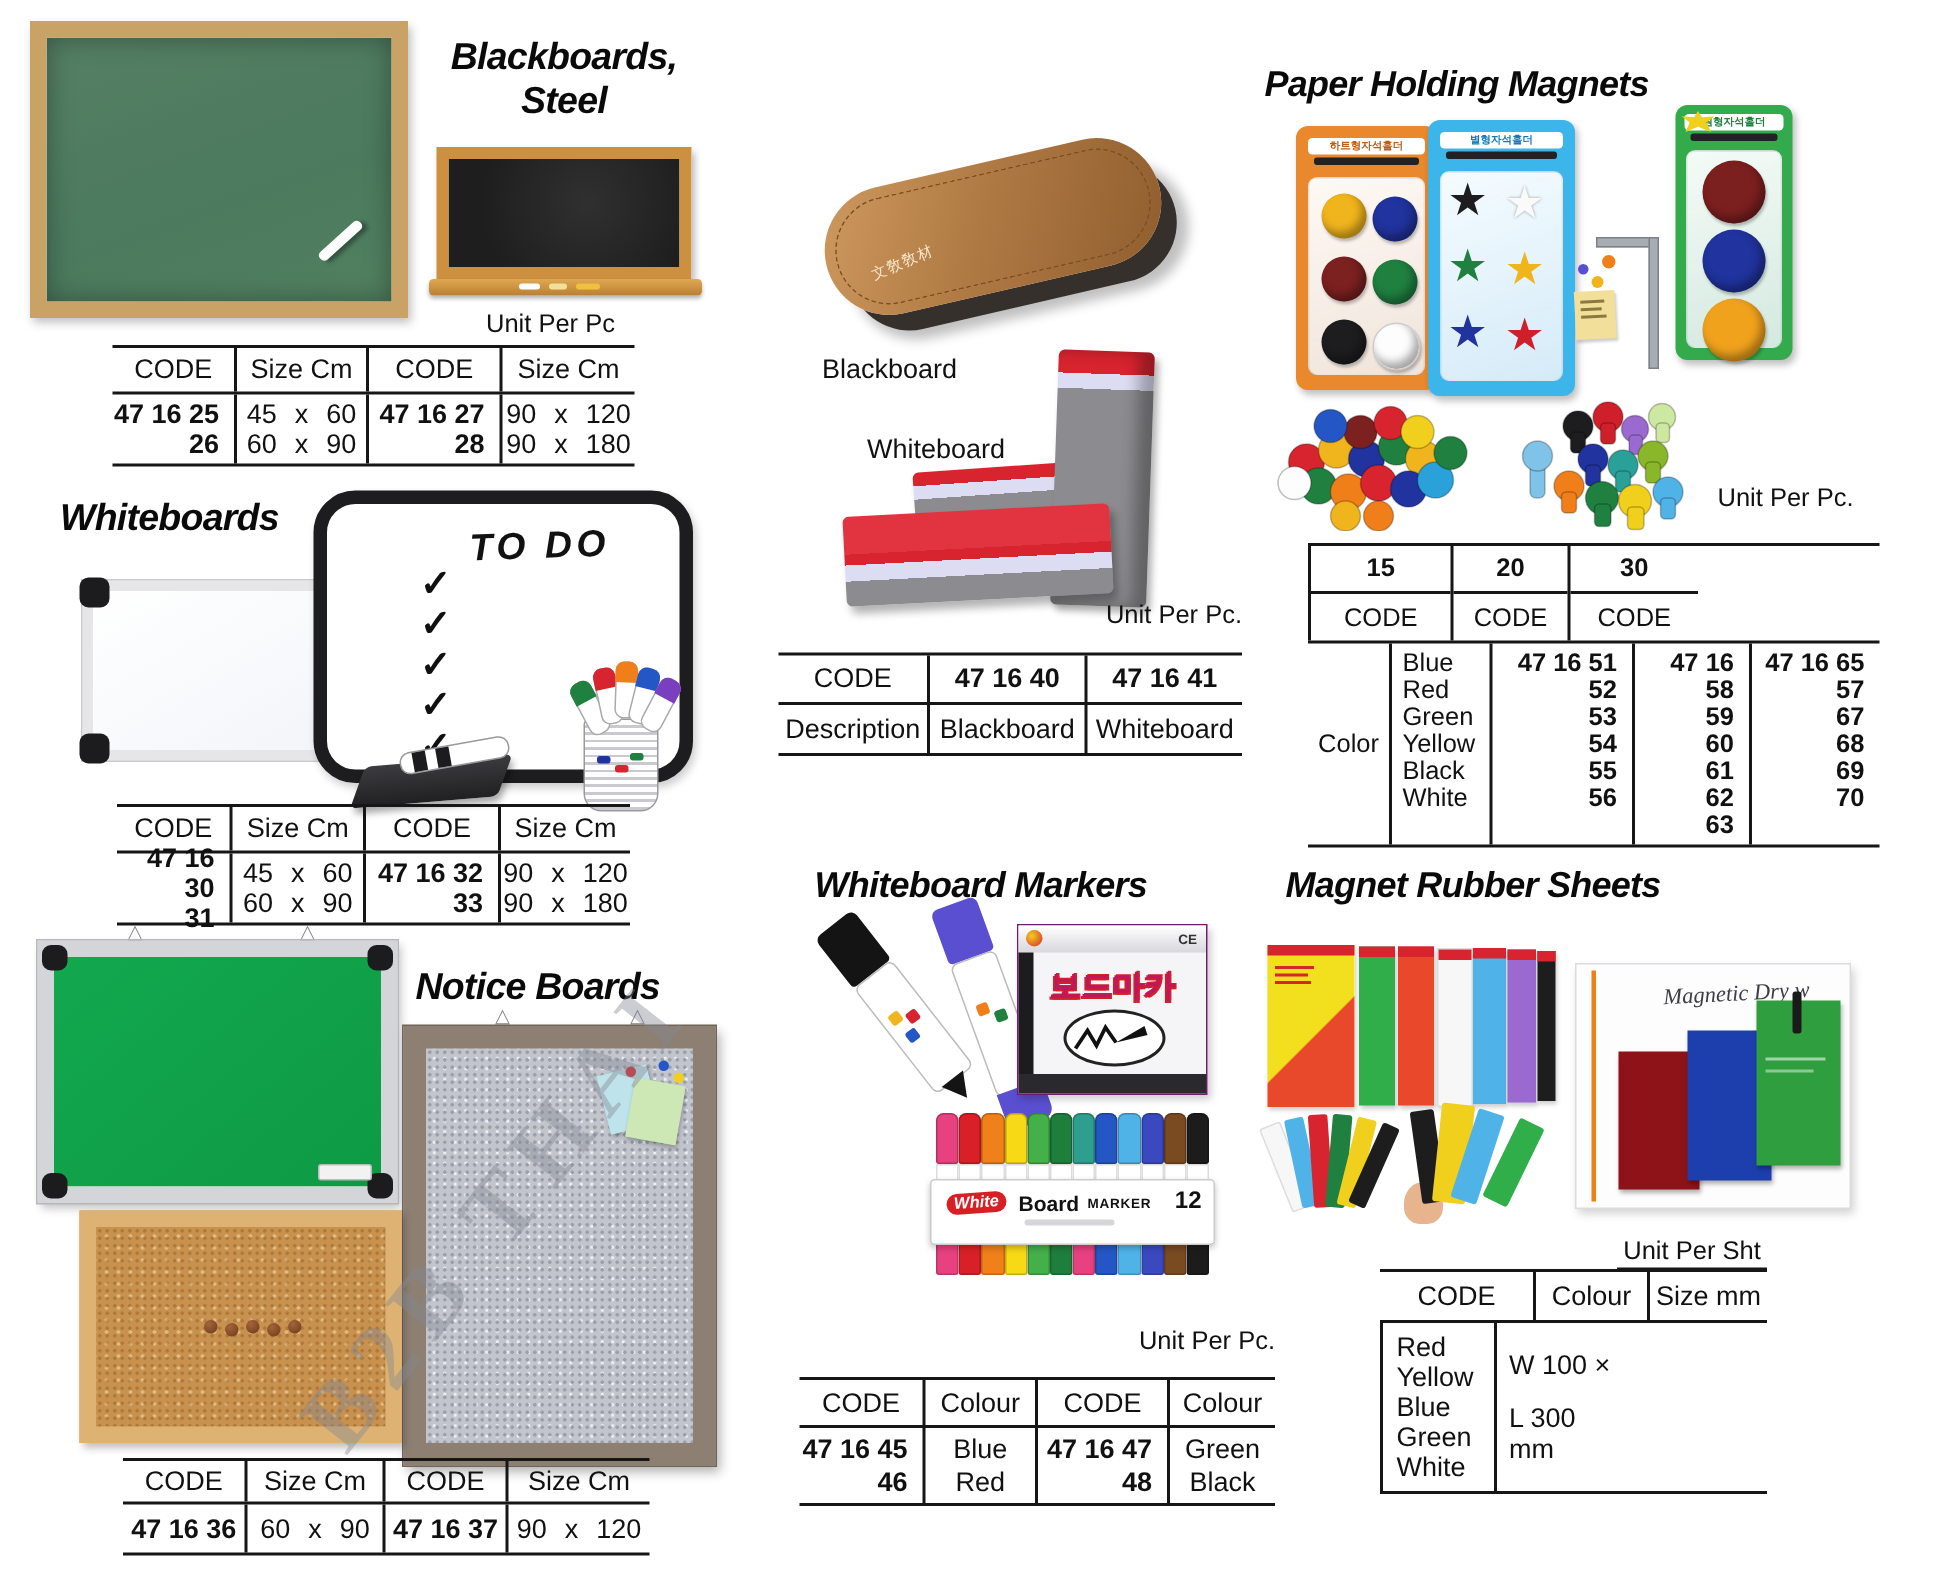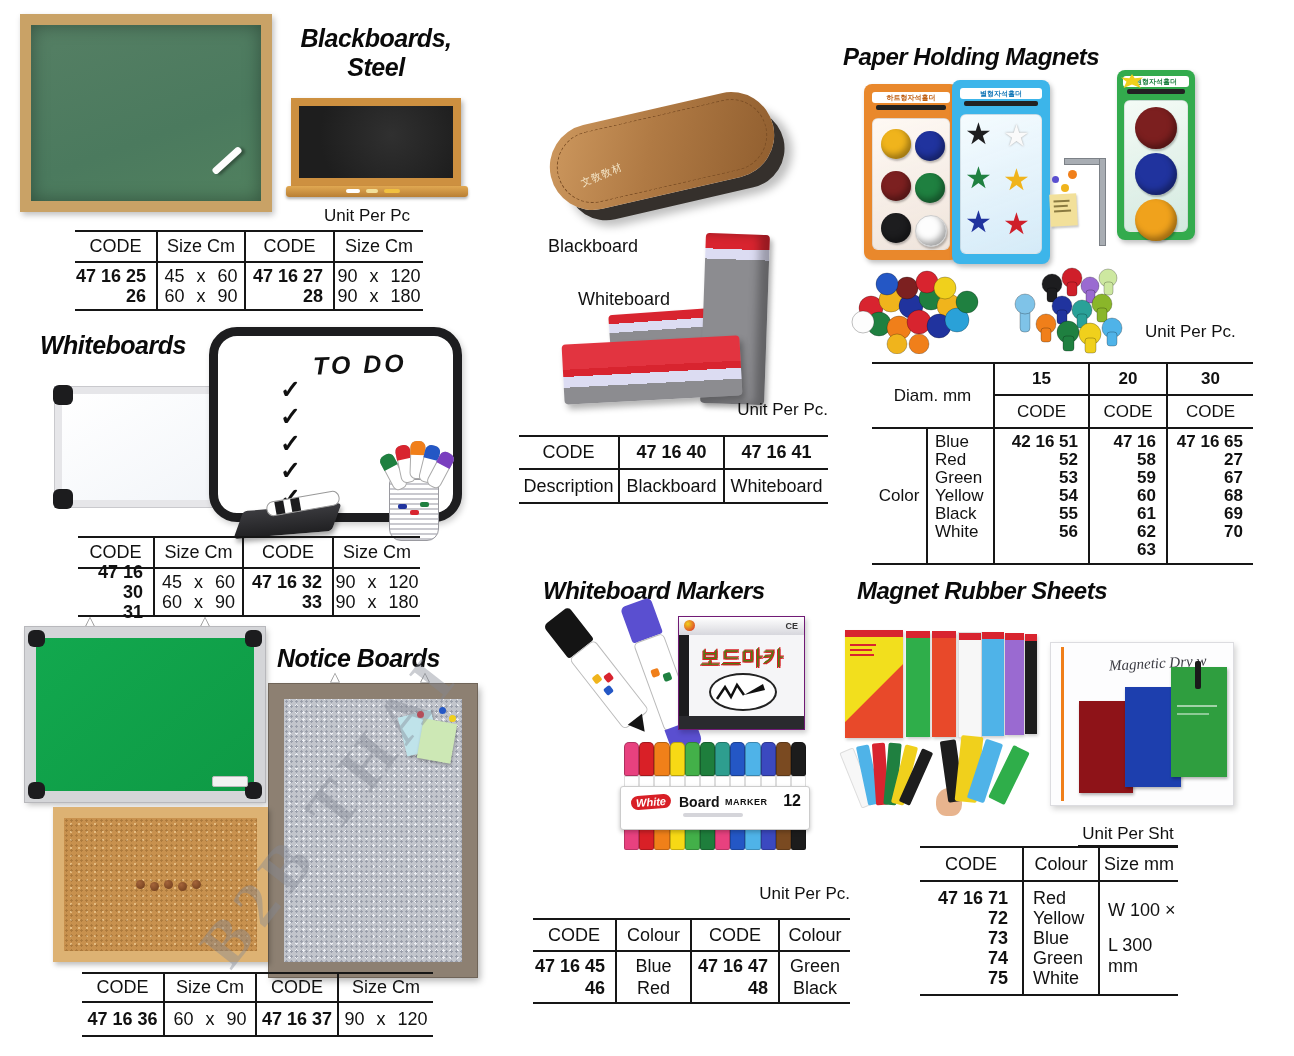--- a/index.html
+++ b/index.html
@@ -70,21 +70,21 @@
                 background:linear-gradient(115deg,#cf9a60,#b07a44 45%,#8f5d2e);
                 box-shadow:10px 16px 0 -3px #35302c, 14px 20px 8px rgba(0,0,0,.25);position:relative;}
   .eraser-brown .stitch{position:absolute;inset:7px;border:1px dashed #7c4f26;border-radius:38px;}
   .ebtxt{position:absolute;color:#f4e6c8;font-size:10px;transform:rotate(-10deg);letter-spacing:1px;}
   .we{position:absolute;border-radius:4px;}
   
   .marker-body{position:absolute;width:30px;border-radius:5px;background:#fff;border:1px solid #bbb;}
   .marker-cap{position:absolute;width:32px;border-radius:5px 5px 3px 3px;}
   .mk-box{background:#f5f5f7;border:1px solid #701a75;box-shadow:2px 3px 5px rgba(0,0,0,.2);}
   .mk-box .topband{background:linear-gradient(#ffffff,#d7d7dd);}
-  .kor{font-weight:normal;color:#4d7c0f;text-shadow:1px 1px 0 #d81f26,-1px 1px 0 #d81f26,1px -1px 0 #d81f26;}
+  .kor{font-weight:bold;color:#be185d;text-shadow:1px 1px 0 #d81f26,-1px 1px 0 #d81f26,1px -1px 0 #d81f26;}
   .squig-oval{border:2px solid #222;border-radius:50%;background:#fff;}
   .pk-seg{flex:1;display:flex;flex-direction:column;}
   .pk-cap{height:34px;border-radius:5px 5px 2px 2px;border:1px solid rgba(0,0,0,.25);box-sizing:border-box;}
   .pk-mid{height:28px;background:#fff;border:1px solid #ddd;box-sizing:border-box;}
   .pk-bot{height:46px;border-radius:2px;border:1px solid rgba(0,0,0,.2);box-sizing:border-box;}
   .pk-label{position:absolute;left:-4px;right:-4px;top:50px;height:42px;background:#fff;border:1px solid #ccc;
             border-radius:3px;box-shadow:0 2px 4px rgba(0,0,0,.25);}
   .white-blob{position:absolute;background:#d81f26;color:#fff;font-style:italic;font-weight:bold;font-size:11px;
               padding:1px 5px;border-radius:8px;transform:rotate(-4deg);}
   
@@ -529,21 +529,20 @@
           <rect x="95" y="76" width="11" height="15" rx="3" fill="#f0d01c"></rect>
         <circle cx="122" cy="66" r="10" fill="#4fb3e8"></circle>
           <rect x="117" y="70" width="10" height="14" rx="3" fill="#4fb3e8"></rect>
       </g>
     </svg>
   </div>
   <div class="abs unit" style="left:1145px;top:322px;width:115px;">Unit Per Pc.</div>
 
   <div class="abs" style="left:872px;top:362px;width:381px;border-top:2px solid #161616;border-bottom:2px solid #161616;font-size:17px;box-sizing:content-box;">
     <div style="display:flex;">
-      <div class="t6cell" style="width:121px;height:63px;display:flex;align-items:center;justify-content:center;">Diam. mm</div>
       <div class="t6cell" style="width:95px;border-left:2px solid #161616;">
         <div class="bold" style="height:30px;line-height:30px;text-align:center;border-bottom:2px solid #161616;">15</div>
         <div style="height:31px;line-height:31px;text-align:center;">CODE</div>
       </div>
       <div class="t6cell" style="width:78px;border-left:2px solid #161616;">
         <div class="bold" style="height:30px;line-height:30px;text-align:center;border-bottom:2px solid #161616;">20</div>
         <div style="height:31px;line-height:31px;text-align:center;">CODE</div>
       </div>
       <div class="t6cell" style="width:87px;border-left:2px solid #161616;">
         <div class="bold" style="height:30px;line-height:30px;text-align:center;border-bottom:2px solid #161616;">30</div>
@@ -554,38 +553,38 @@
       <div class="t6cell" style="width:54px;display:flex;align-items:center;justify-content:center;">Color</div>
       <div class="t6cell" style="width:67px;border-left:2px solid #161616;padding:4px 0 4px 7px;line-height:18px;">
         <div>Blue</div>
           <div>Red</div>
         <div>Green</div>
           <div>Yellow</div>
         <div>Black</div>
           <div>White</div>
       </div>
       <div class="t6cell bold" style="width:95px;border-left:2px solid #161616;padding:4px 10px 4px 0;line-height:18px;text-align:right;">
-        <div>42 16 51</div>
+        <div>47 16 51</div>
           <div>52</div>
         <div>53</div>
           <div>54</div>
         <div>55</div>
           <div>56</div>
       </div>
       <div class="t6cell bold" style="width:78px;border-left:2px solid #161616;padding:4px 10px 4px 0;line-height:18px;text-align:right;">
         <div>47 16 58</div>
           <div>59</div>
         <div>60</div>
           <div>61</div>
         <div>62</div>
           <div>63</div>
       </div>
       <div class="t6cell bold" style="width:87px;border-left:2px solid #161616;padding:4px 10px 4px 0;line-height:18px;text-align:right;">
         <div>47 16 65</div>
-          <div>27</div>
+          <div>57</div>
         <div>67</div>
           <div>68</div>
         <div>69</div>
           <div>70</div>
       </div>
     </div>
   </div>
 
   <div class="abs sec-title" style="left:857px;top:576px;font-size:24px;">Magnet Rubber Sheets</div>
   <div class="abs" style="left:845px;top:626px;width:192px;height:118px;">
@@ -640,27 +639,20 @@
   </div>
   <div class="abs unit" style="left:1078px;top:824px;width:100px;text-align:center;border-bottom:2px solid #161616;padding-bottom:1px;">Unit Per Sht</div>
 
   <div class="abs" style="left:920px;top:846px;width:258px;border-top:2px solid #161616;border-bottom:2px solid #161616;font-size:18px;">
     <div style="display:flex;border-bottom:2px solid #161616;">
       <div style="width:102px;height:32px;line-height:32px;text-align:center;box-sizing:border-box;">CODE</div>
       <div style="width:76px;height:32px;line-height:32px;text-align:center;border-left:2px solid #161616;box-sizing:border-box;">Colour</div>
       <div style="width:80px;height:32px;line-height:32px;text-align:center;border-left:2px solid #161616;box-sizing:border-box;">Size mm</div>
     </div>
     <div style="display:flex;">
-      <div class="bold" style="width:102px;padding:6px 14px 6px 0;line-height:20px;text-align:right;box-sizing:border-box;">
-        <div>47 16 71</div>
-          <div>72</div>
-        <div>73</div>
-          <div>74</div>
-        <div>75</div>
-      </div>
       <div style="width:76px;padding:6px 0 6px 9px;line-height:20px;border-left:2px solid #161616;box-sizing:border-box;">
         <div>Red</div>
           <div>Yellow</div>
         <div>Blue</div>
           <div>Green</div>
         <div>White</div>
       </div>
       <div style="width:80px;border-left:2px solid #161616;box-sizing:border-box;display:flex;flex-direction:column;justify-content:center;gap:14px;padding-left:8px;">
         <div>W 100 ×</div>
         <div>L 300 mm</div>

